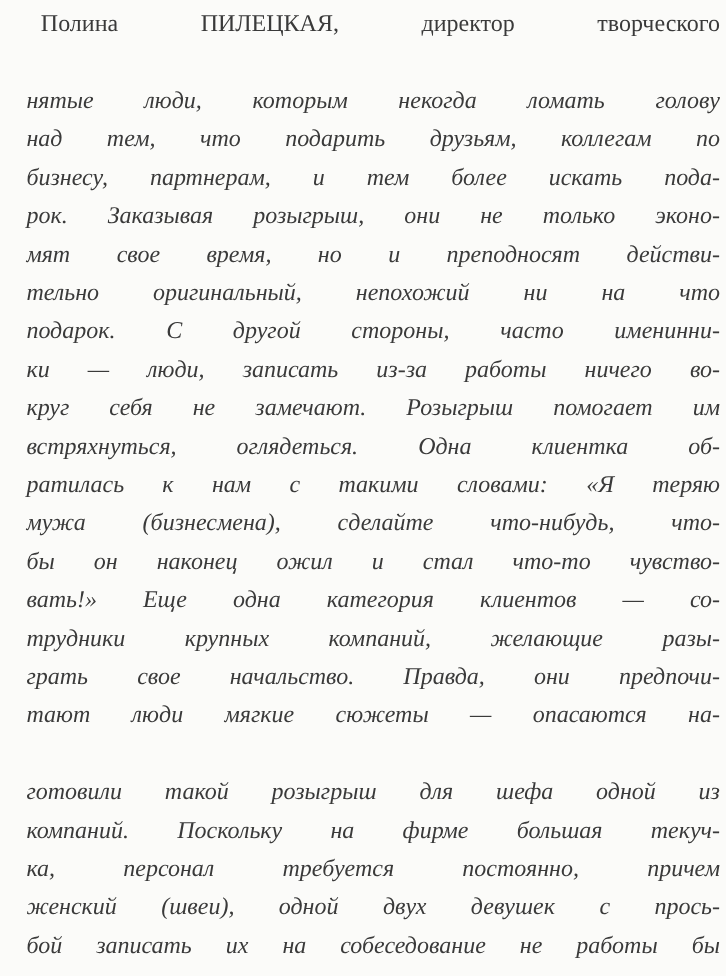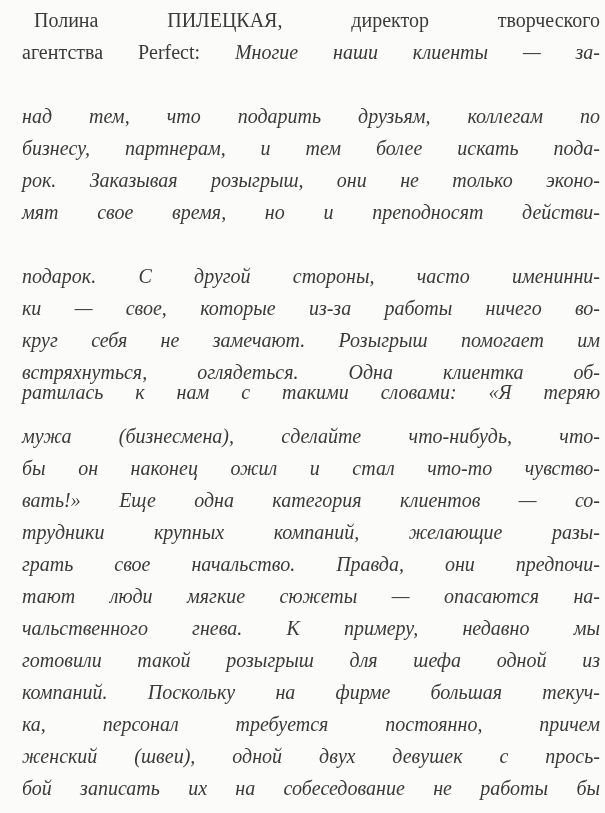--- a/index.html
+++ b/index.html
@@ -28,35 +28,35 @@
   }
   .line.first { left: 34px; width: 566px; }
   .it { font-style: italic; }
   .rm { font-style: normal; }
 </style>
 </head>
 <body>
 
 <div class="page">
   <div class="line first" style="top:4px"><span class="rm">Полина ПИЛЕЦКАЯ, директор творческого</span></div>
-  <div class="line" style="top:36px"><span class="rm">агентства Perfect: </span><span class="it">Многие наши клиенты — за-</span></div>
+  <div class="line it" style="top:68px">нятые люди, которым некогда ломать голову</div>
   <div class="line it" style="top:100px">над тем, что подарить друзьям, коллегам по</div>
   <div class="line it" style="top:132px">бизнесу, партнерам, и тем более искать пода-</div>
   <div class="line it" style="top:164px">рок. Заказывая розыгрыш, они не только эконо-</div>
   <div class="line it" style="top:196px">мят свое время, но и преподносят действи-</div>
+  <div class="line it" style="top:228px">тельно оригинальный, непохожий ни на что</div>
   <div class="line it" style="top:260px">подарок. С другой стороны, часто именинни-</div>
-  <div class="line it" style="top:292px">ки — свое, которые из-за работы ничего во-</div>
+  <div class="line it" style="top:292px">ки — люди, записать из-за работы ничего во-</div>
   <div class="line it" style="top:324px">круг себя не замечают. Розыгрыш помогает им</div>
   <div class="line it" style="top:356px">встряхнуться, оглядеться. Одна клиентка об-</div>
-  <div class="line it" style="top:376px">ратилась к нам с такими словами: «Я теряю</div>
+  <div class="line it" style="top:388px">ратилась к нам с такими словами: «Я теряю</div>
   <div class="line it" style="top:420px">мужа (бизнесмена), сделайте что-нибудь, что-</div>
   <div class="line it" style="top:452px">бы он наконец ожил и стал что-то чувство-</div>
   <div class="line it" style="top:484px">вать!» Еще одна категория клиентов — со-</div>
   <div class="line it" style="top:516px">трудники крупных компаний, желающие разы-</div>
   <div class="line it" style="top:548px">грать свое начальство. Правда, они предпочи-</div>
   <div class="line it" style="top:580px">тают люди мягкие сюжеты — опасаются на-</div>
-  <div class="line it" style="top:612px">чальственного гнева. К примеру, недавно мы</div>
   <div class="line it" style="top:676px">компаний. Поскольку на фирме большая текуч-</div>
   <div class="line it" style="top:644px">готовили такой розыгрыш для шефа одной из</div>
   <div class="line it" style="top:708px">ка, персонал требуется постоянно, причем</div>
   <div class="line it" style="top:740px">женский (швеи), одной двух девушек с прось-</div>
   <div class="line it" style="top:772px">бой записать их на собеседование не работы бы</div>
 </div>
 
 </body></html>

